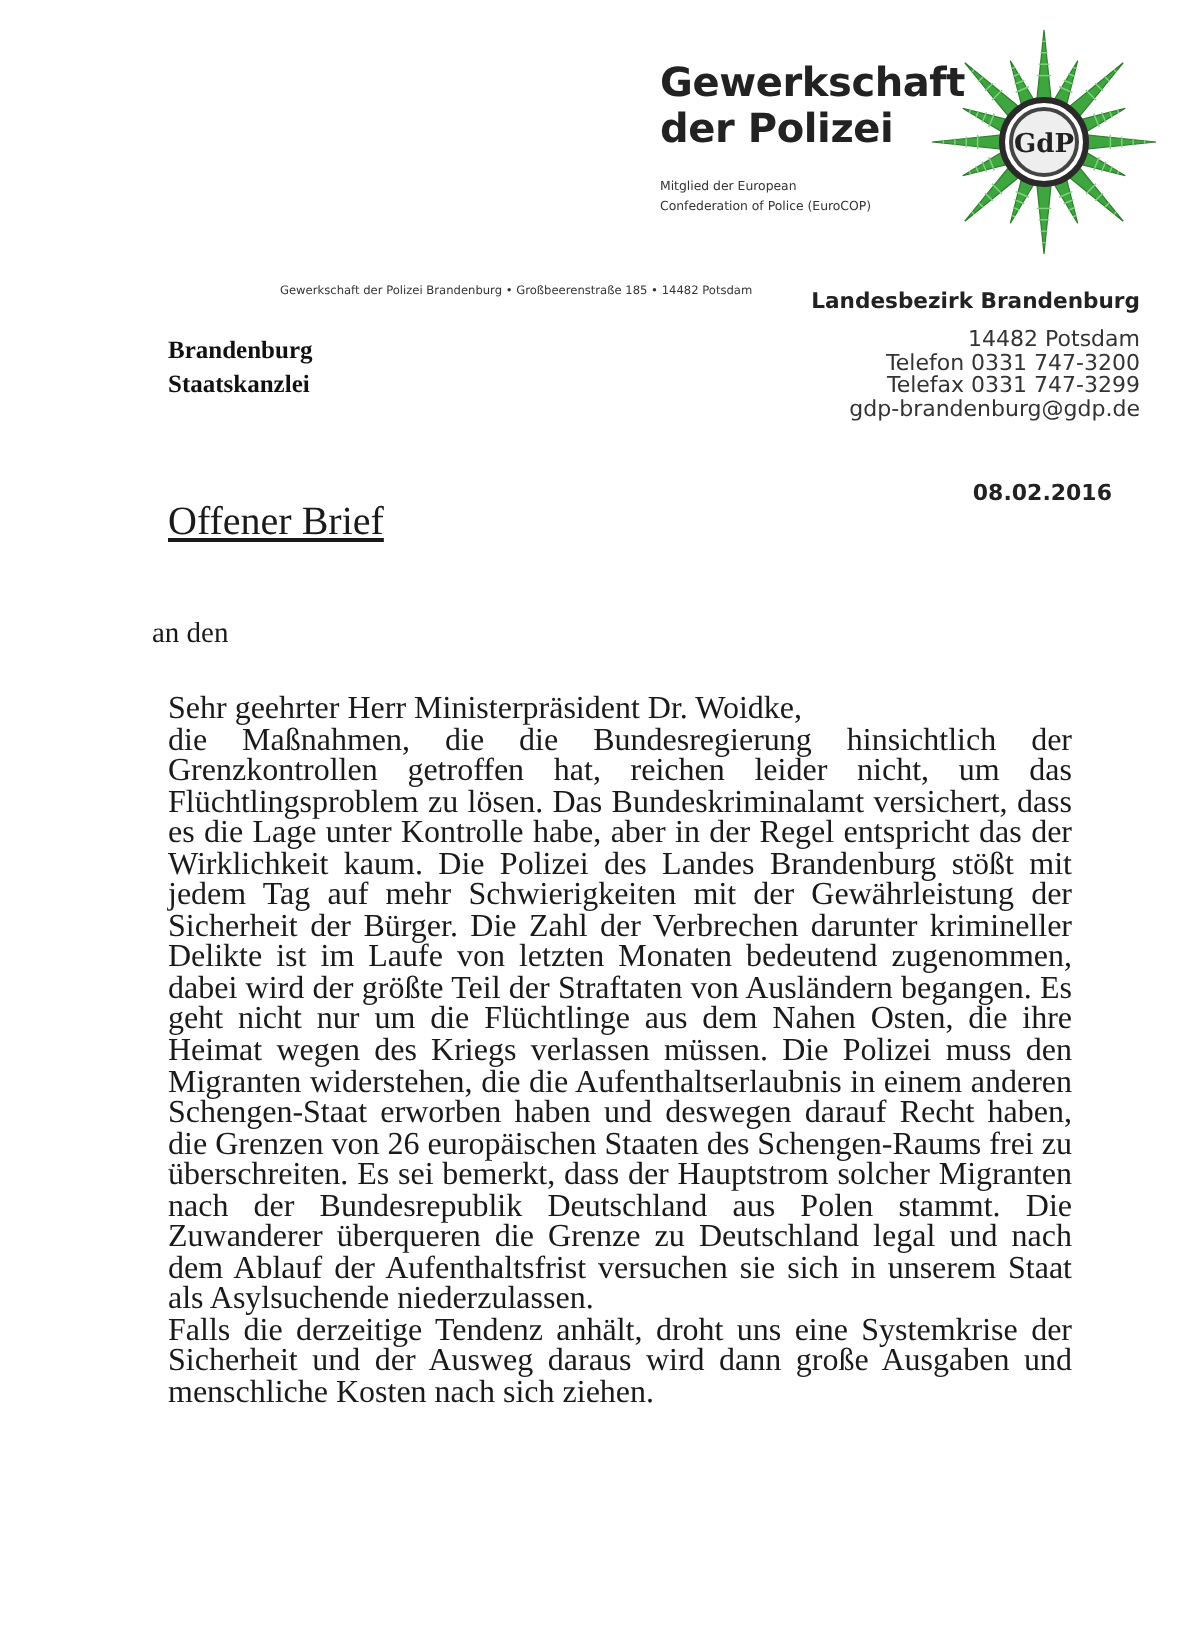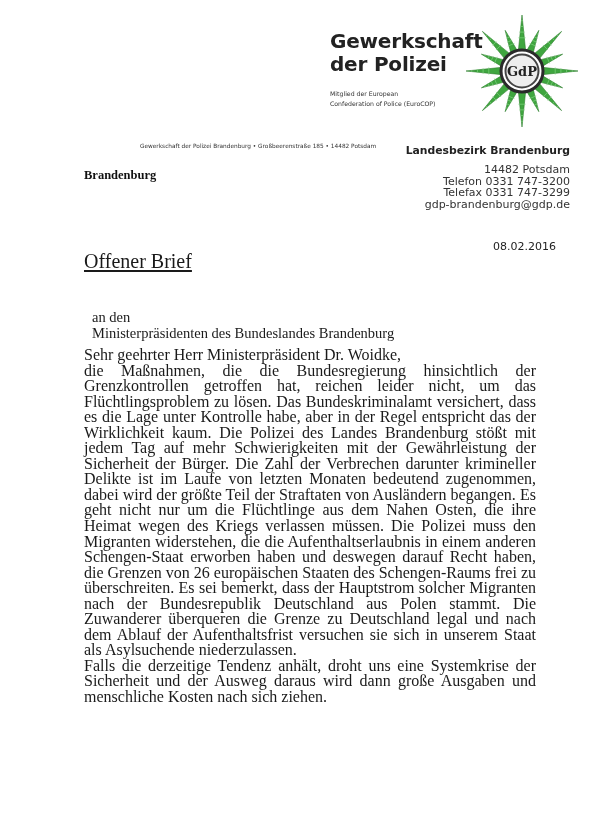--- a/index.html
+++ b/index.html
@@ -13,25 +13,25 @@
   #logo { position: absolute; left: 463px; top: 12px; width: 118px; height: 118px; }
 
   #return-address { position: absolute; left: 140px; top: 143px; font-size: 5.8px; color: #333; white-space: nowrap; }
 
   #recipient { position: absolute; left: 84px; top: 167px; font-size: 12.5px; font-weight: bold; line-height: 17.3px; color: #111; }
 
   #sender-block { position: absolute; right: 30px; top: 143px; text-align: right; margin-left: 48px; }
   #sender-block .bold { font-size: 10.8px; font-weight: bold; line-height: 15px; color: #222; }
   #sender-block .small { font-size: 11px; line-height: 11.5px; color: #333; }
   #sender-block .gap { height: 6px; }
-  #date { position: absolute; right: 44px; top: 240px; font-size: 11px; color: #222; }
+  #date { position: absolute; right: 44px; top: 240px; font-size: 11px; color: #222; font-weight: bold; }
 
   #subject { position: absolute; left: 84px; top: 250px; font-size: 20px; text-decoration: underline; text-underline-offset: 2px; }
 
-  #addressee { position: absolute; left: 92px; top: 309px; font-size: 14.5px; line-height: 16px; font-family: Liberation Serif, serif; }
+  #addressee { position: absolute; left: 76px; top: 309px; font-size: 14.5px; line-height: 16px; font-family: Liberation Serif, serif; }
 
   #body { position: absolute; left: 84px; top: 347px; width: 452px; font-size: 16px; line-height: 15.55px; text-align: justify; }
   #body p { margin: 0; }
 </style>
 </head>
 <body>
 
 <div id="org-title" class="sans">
   <div>Gewerkschaft</div>
   <div>der Polizei</div>
@@ -128,37 +128,37 @@
     <circle cx="59" cy="59" r="21" fill="#ffffff" stroke="#2a2a2a" stroke-width="3"></circle>
     <circle cx="59" cy="59" r="16.5" fill="#eeeeee" stroke="#444" stroke-width="2"></circle>
     <text x="59" y="64" text-anchor="middle" font-family="DejaVu Serif, serif" font-size="13" font-weight="bold" fill="#222">GdP</text>
   </svg>
 </div>
 
 <div id="return-address" class="sans">Gewerkschaft der Polizei Brandenburg • Großbeerenstraße 185 • 14482 Potsdam</div>
 
 <div id="recipient" class="serif">
   <div>Brandenburg</div>
+  <div>Staatskanzlei</div>
 </div>
 
 <div id="sender-block" class="sans">
   <div class="bold">Landesbezirk Brandenburg</div>
   <div class="gap"></div>
   <div class="small">14482 Potsdam</div>
   <div class="small">Telefon 0331 747-3200</div>
   <div class="small">Telefax 0331 747-3299</div>
   <div class="small">gdp-brandenburg@gdp.de</div>
 </div>
 
 <div id="date" class="sans">08.02.2016</div>
 
 <div id="subject" class="serif">Offener Brief</div>
 
 <div id="addressee" class="serif">
   <div>an den</div>
-  <div>Ministerpräsidenten des Bundeslandes Brandenburg</div>
 </div>
 
 <div id="body" class="serif">
   <p>Sehr geehrter Herr Ministerpräsident Dr. Woidke,</p>
   <p>die Maßnahmen, die die Bundesregierung hinsichtlich der Grenzkontrollen getroffen hat, reichen leider nicht, um das Flüchtlingsproblem zu lösen. Das Bundeskriminalamt versichert, dass es die Lage unter Kontrolle habe, aber in der Regel entspricht das der Wirklichkeit kaum. Die Polizei des Landes Brandenburg stößt mit jedem Tag auf mehr Schwierigkeiten mit der Gewährleistung der Sicherheit der Bürger. Die Zahl der Verbrechen darunter krimineller Delikte ist im Laufe von letzten Monaten bedeutend zugenommen, dabei wird der größte Teil der Straftaten von Ausländern begangen. Es geht nicht nur um die Flüchtlinge aus dem Nahen Osten, die ihre Heimat wegen des Kriegs verlassen müssen. Die Polizei muss den Migranten widerstehen, die die Aufenthaltserlaubnis in einem anderen Schengen-Staat erworben haben und deswegen darauf Recht haben, die Grenzen von 26 europäischen Staaten des Schengen-Raums frei zu überschreiten. Es sei bemerkt, dass der Hauptstrom solcher Migranten nach der Bundesrepublik Deutschland aus Polen stammt. Die Zuwanderer überqueren die Grenze zu Deutschland legal und nach dem Ablauf der Aufenthaltsfrist versuchen sie sich in unserem Staat als Asylsuchende niederzulassen.</p>
   <p>Falls die derzeitige Tendenz anhält, droht uns eine Systemkrise der Sicherheit und der Ausweg daraus wird dann große Ausgaben und menschliche Kosten nach sich ziehen.</p>
 </div>
 
 </body></html>

